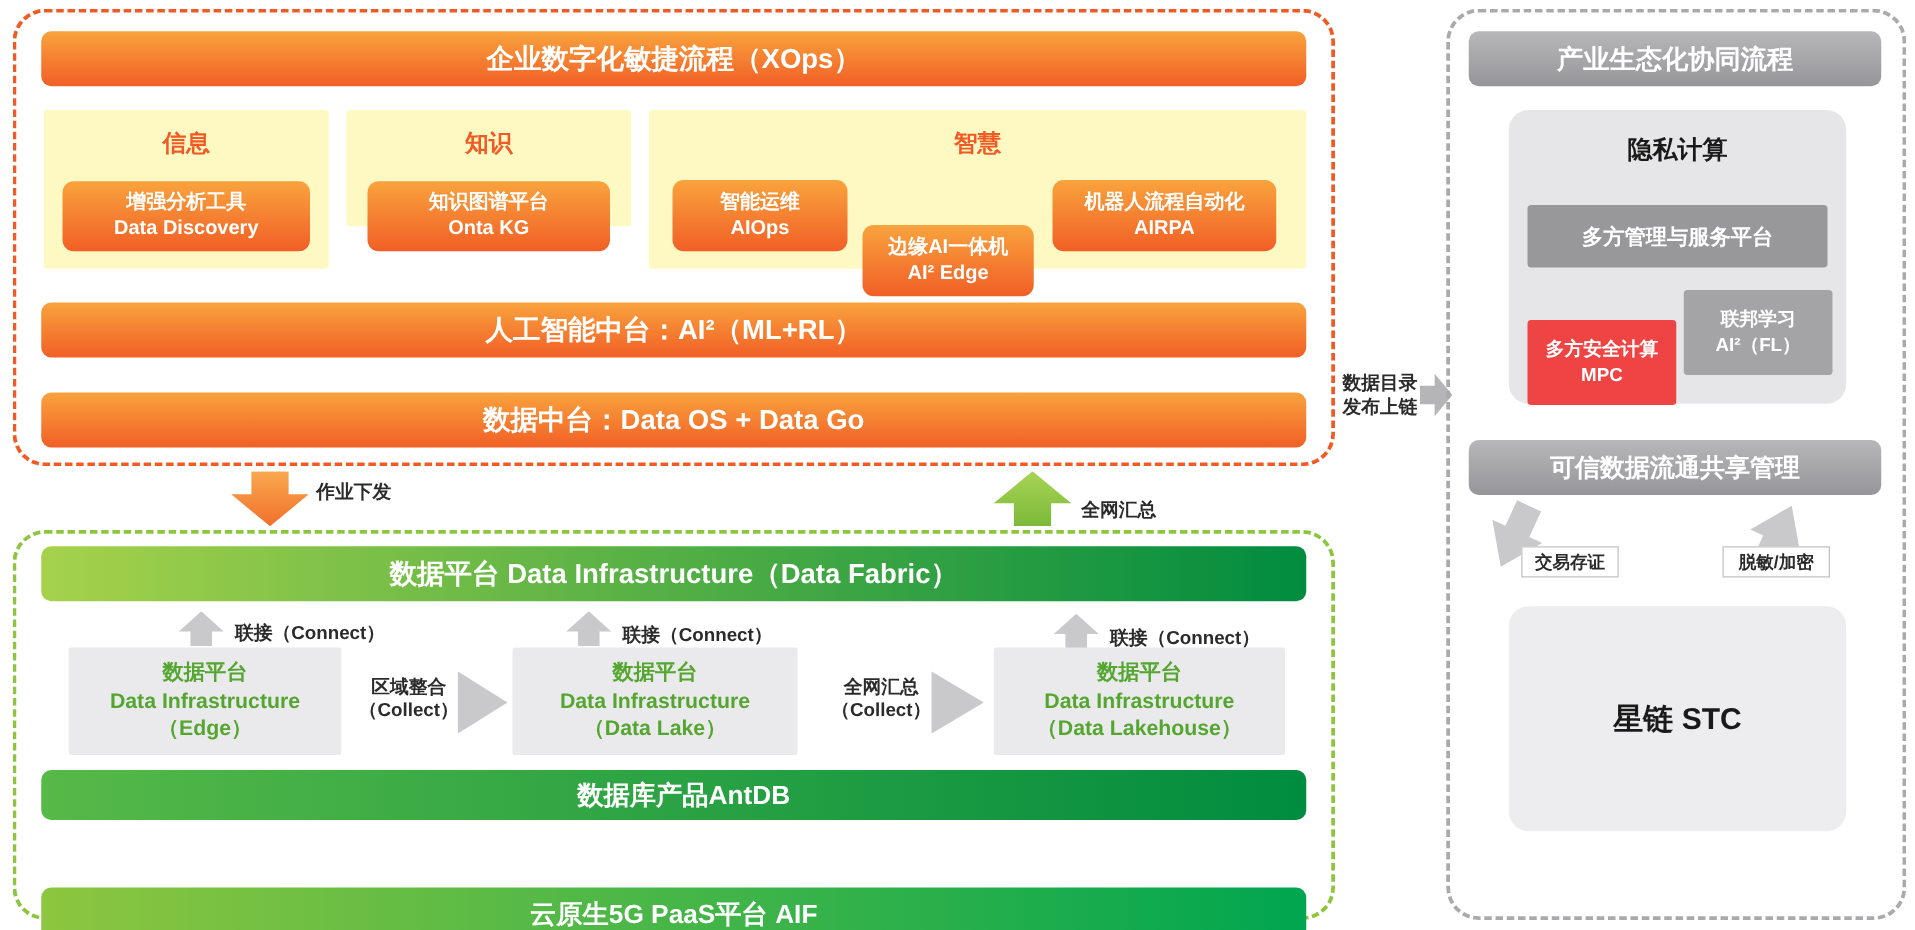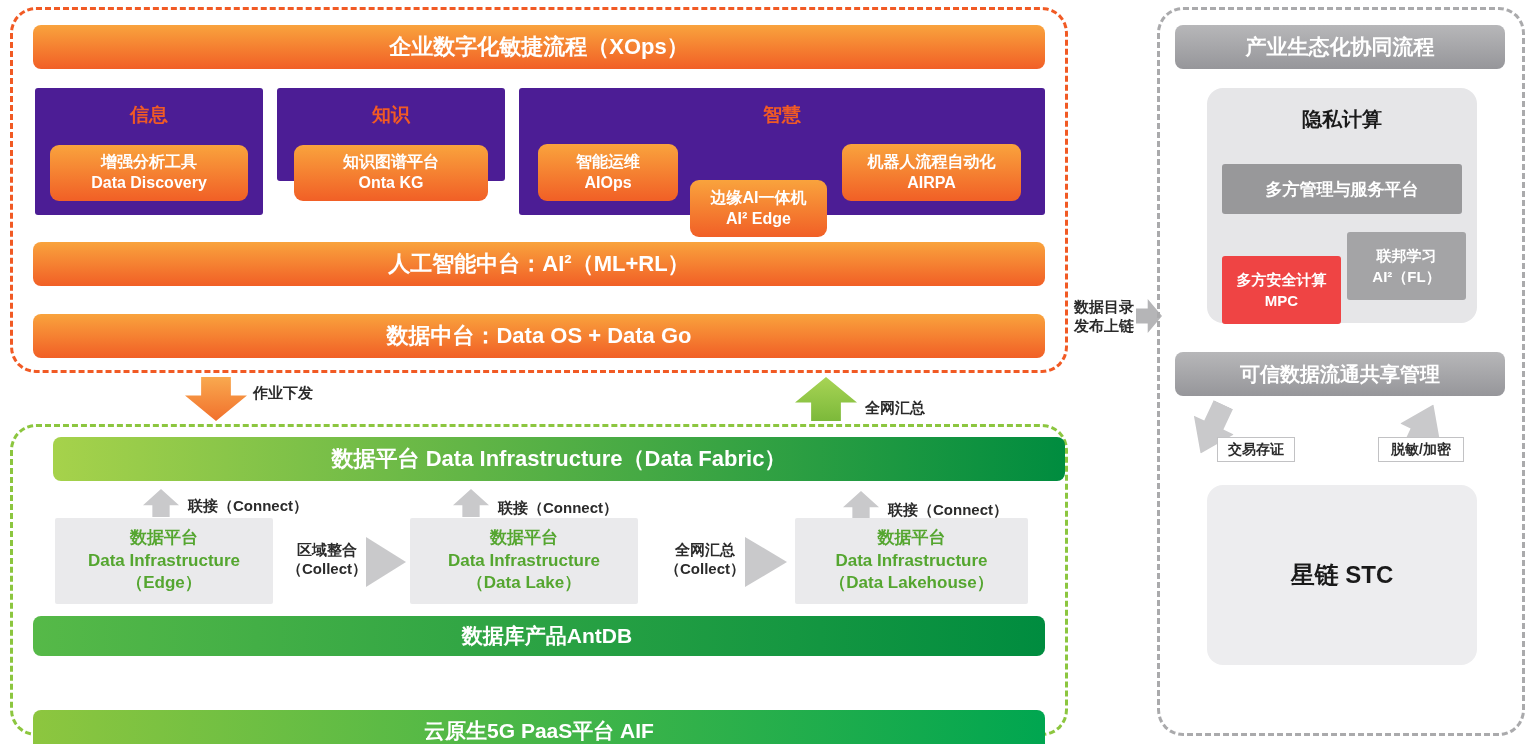--- a/index.html
+++ b/index.html
@@ -10,26 +10,26 @@
   
   .panel { border-radius:26px; }
   .panel-orange { border:3px dashed #f15a24; }
   .panel-green  { border:3px dashed #8cc63f; }
   .panel-gray   { border:3px dashed #aaaaac; }
 
   
   .banner { border-radius:8px; display:flex; align-items:center; justify-content:center;
             color:#fff; font-weight:bold; text-align:center; }
   .grad-orange { background:linear-gradient(180deg,#f9a33d 0%,#f15f26 100%); }
-  .grad-green-fabric { background:linear-gradient(90deg,#a6d24b 0%,#008c3f 100%);margin-left:20px; }
+  .grad-green-fabric { background:linear-gradient(90deg,#a6d24b 0%,#008c3f 100%); }
   .grad-green-antdb  { background:linear-gradient(90deg,#56b948 0%,#008c3f 100%); }
   .grad-green-paas   { background:linear-gradient(90deg,#8dc63f 0%,#00a650 100%); }
   .grad-gray   { background:linear-gradient(180deg,#b7b7b9 0%,#96969a 100%); }
 
-  .groupbox { background:#4c1d95; border-radius:3px; }
+  .groupbox { background:#fef9c3; border-radius:3px; }
   .group-title { position:absolute; top:14px; left:0; width:100%; text-align:center;
                  color:#f15a24; font-weight:bold; font-size:19px; }
   .item { border-radius:9px; display:flex; flex-direction:column; align-items:center;
           justify-content:center; color:#fff; font-weight:bold; font-size:16px;
           line-height:1.3; text-align:center; }
 
   .nodebox { background:#eaeaec; display:flex; flex-direction:column; align-items:center;
              justify-content:center; color:#55a630; font-weight:bold; font-size:17px;
              line-height:1.35; text-align:center; border-radius:2px; }
 

